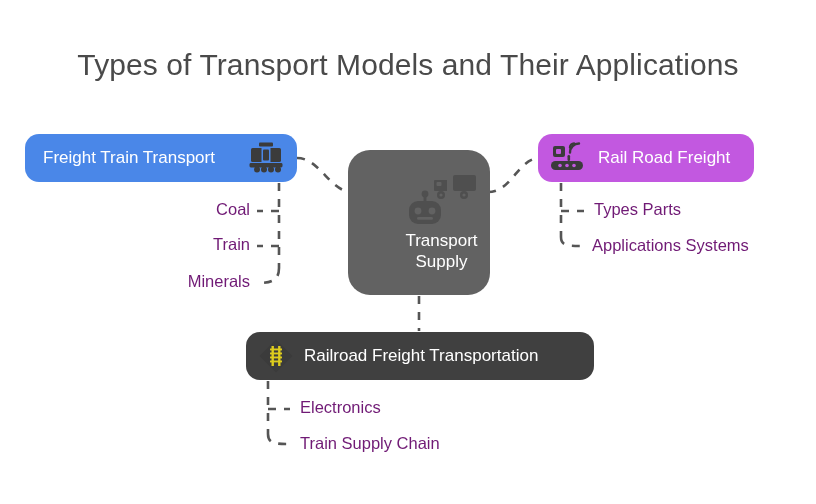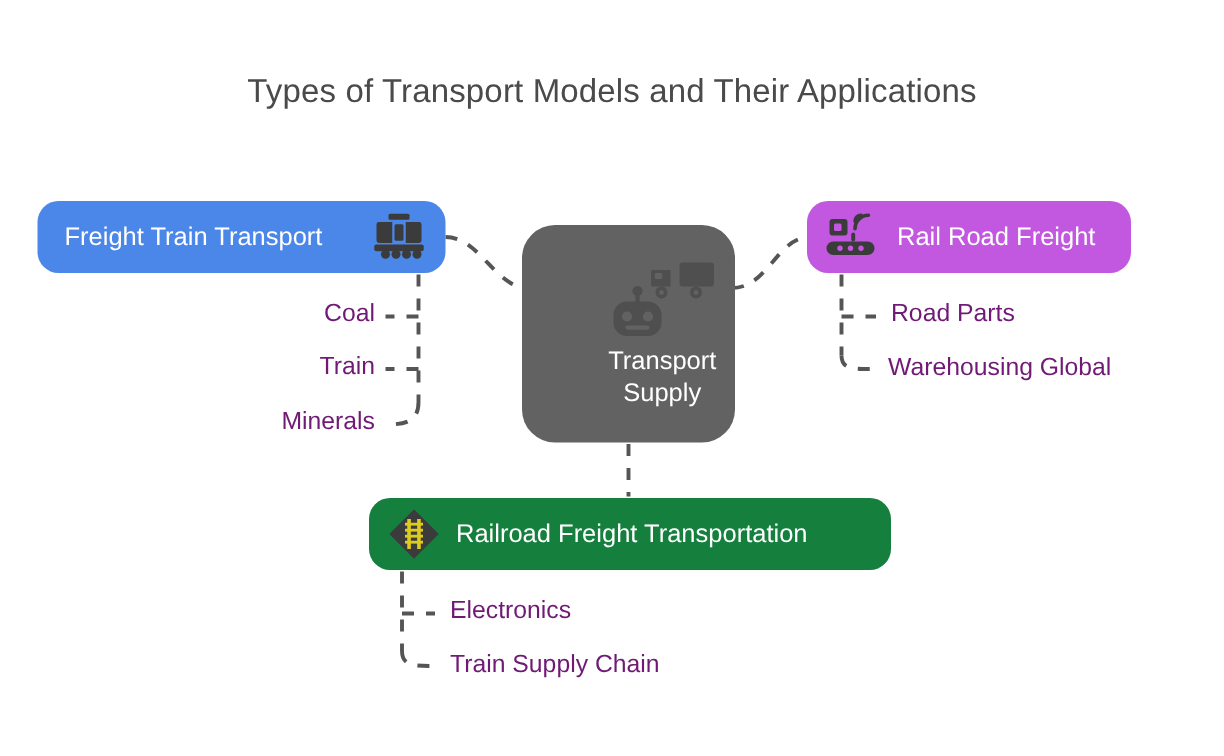--- a/index.html
+++ b/index.html
@@ -19,21 +19,21 @@
     height: 504px;
   }
 
   
   #page-title {
     position: absolute;
     left: 0;
     top: 48px;
     width: 816px;
     text-align: center;
-    font-size: 22px;
+    font-size: 30px;
     color: #4a4a4a;
     letter-spacing: 0.1px;
     white-space: nowrap;
   }
 
   
   #connectors {
     position: absolute;
     left: 0;
     top: 0;
@@ -107,21 +107,21 @@
     justify-content: flex-start;
     gap: 10px;
   }
 
   
   #node-railroad-freight {
     left: 246px;
     top: 332px;
     width: 348px;
     height: 48px;
-    background: #15803d;
+    background: #404040;
     padding: 0 18px 0 12px;
     justify-content: flex-start;
     gap: 10px;
   }
 
   
   .leaf {
     position: absolute;
     font-size: 16.5px;
     color: #701a75;
@@ -240,19 +240,19 @@
         <rect x="12" y="22.5" width="12" height="1.9" fill="#ddcc1e"></rect>
       </g>
     </svg>
     <span class="node-label">Railroad Freight Transportation</span>
   </div>
 
   <div class="leaf right-align" style="left:60px; top:200px; width:190px;">Coal</div>
   <div class="leaf right-align" style="left:60px; top:235px; width:190px;">Train</div>
   <div class="leaf right-align" style="left:60px; top:272px; width:190px;">Minerals</div>
 
-  <div class="leaf" style="left:594px; top:200px;">Road Parts</div>
-  <div class="leaf" style="left:592px; top:236px;">Warehousing Global</div>
+  <div class="leaf" style="left:594px; top:200px;">Types Parts</div>
+  <div class="leaf" style="left:592px; top:236px;">Applications Systems</div>
 
   <div class="leaf" style="left:300px; top:398px;">Electronics</div>
   <div class="leaf" style="left:300px; top:434px;">Train Supply Chain</div>
 
 </div>
 
 </body></html>

